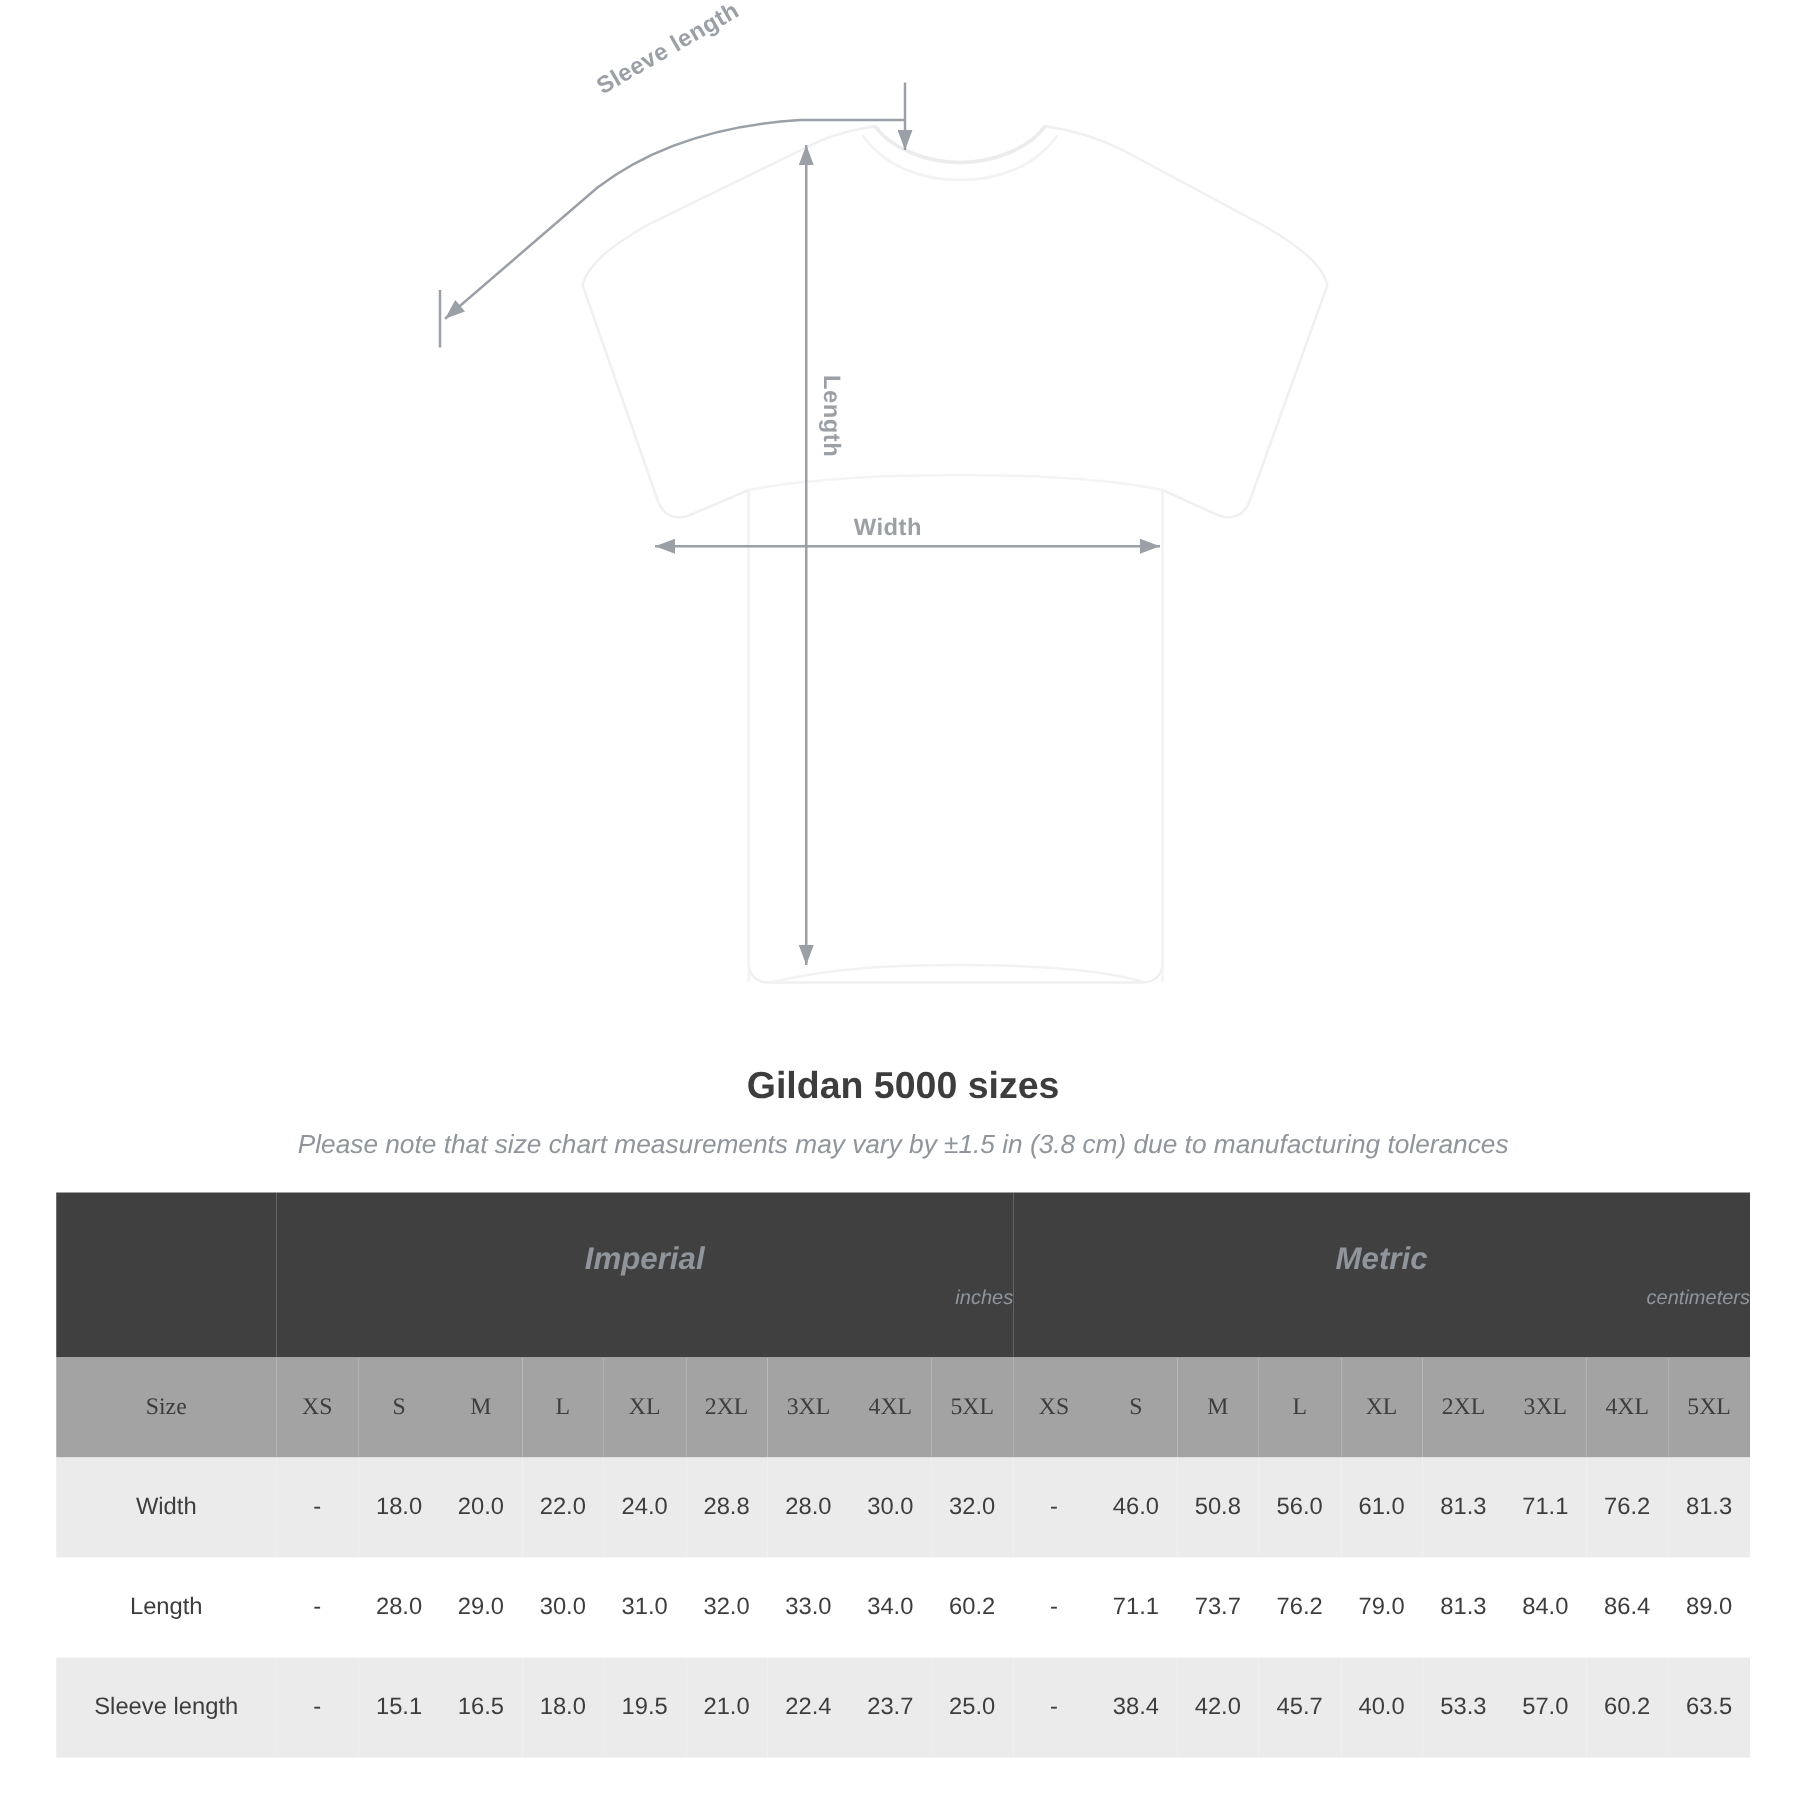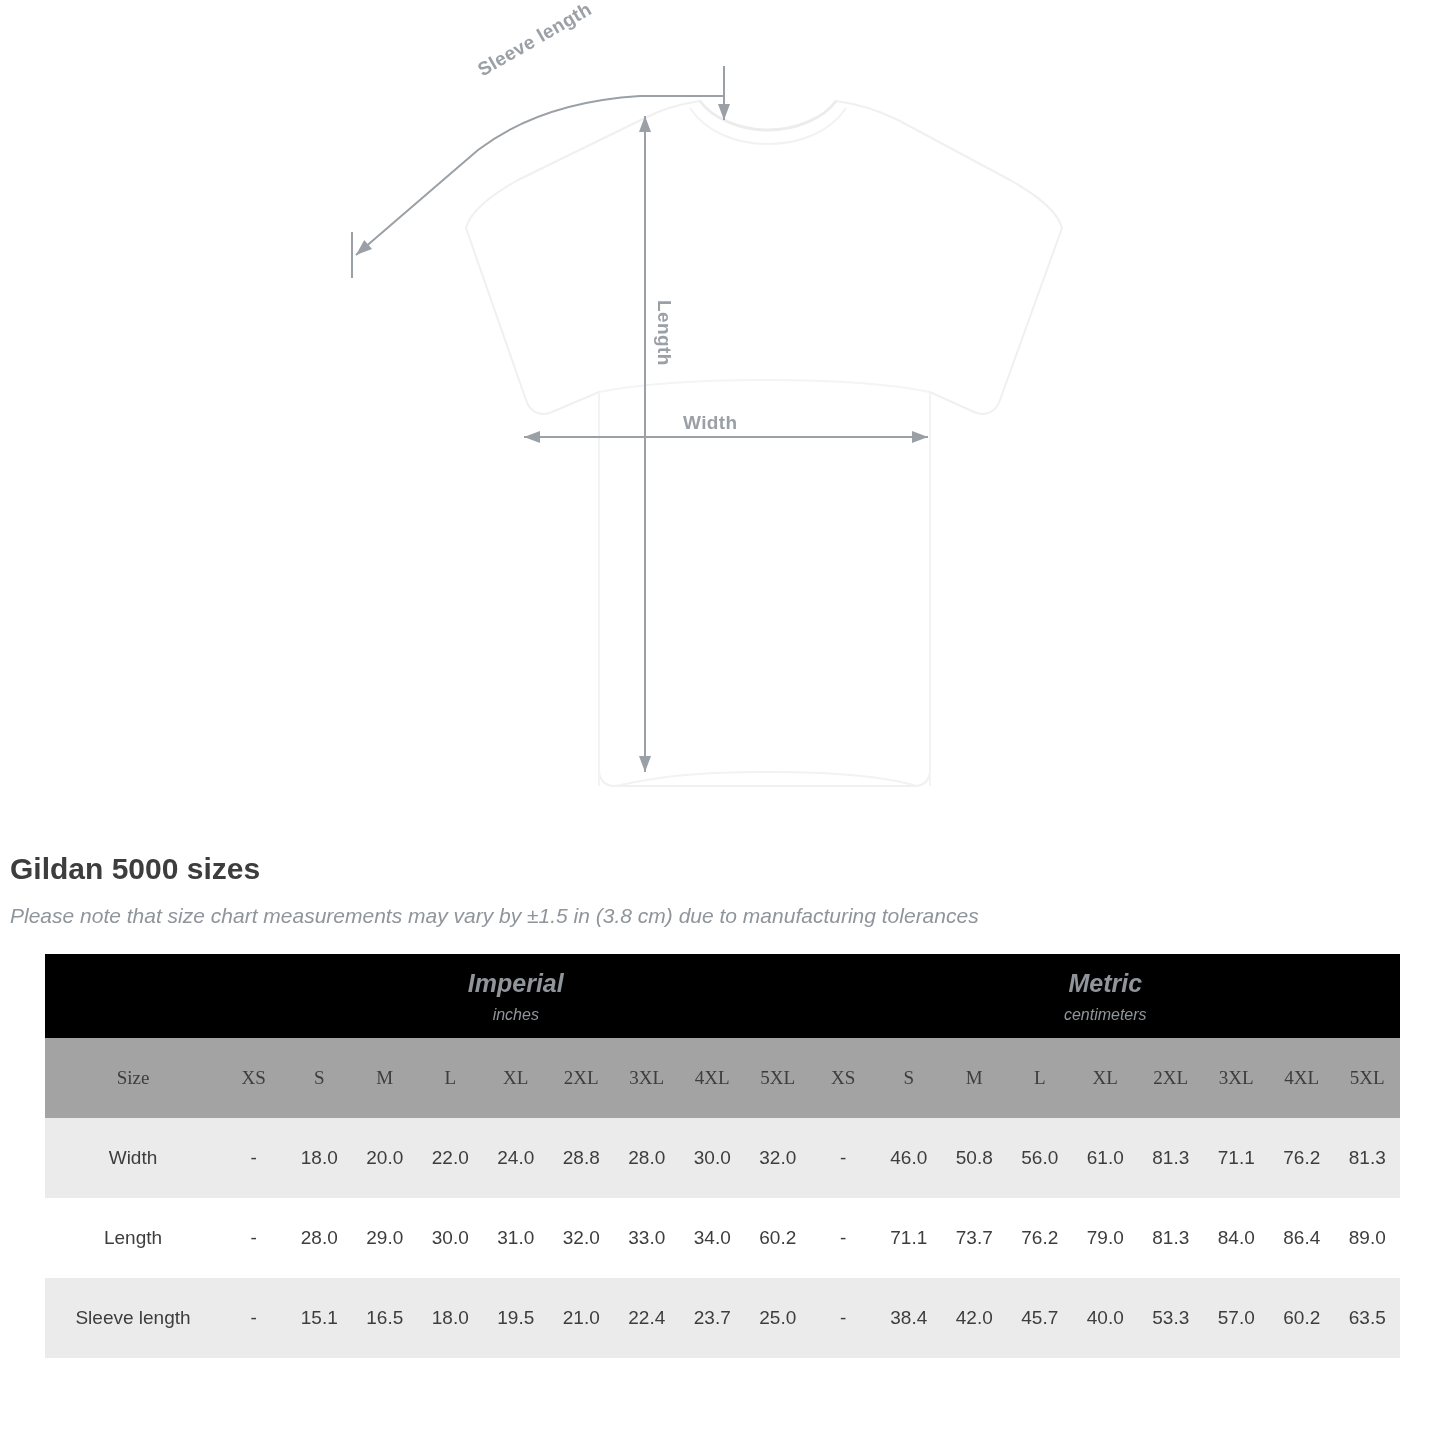--- a/index.html
+++ b/index.html
@@ -47,22 +47,22 @@
     text-orientation: mixed;
     font-size: 19px;
   }
   #label-width {
     left: 683px;
     top: 412px;
   }
 
   
   .title-block {
+    text-align: center;
     margin-top: 22px;
-    padding-left: 10px;
   }
   .chart-title {
     font-size: 30px;
     font-weight: bold;
     color: #3d3d3d;
     margin: 0;
   }
   .chart-note {
     font-size: 21px;
     font-style: italic;
@@ -79,35 +79,36 @@
     width: 1355px;
     table-layout: fixed;
   }
   table.size-table td, table.size-table th {
     text-align: center;
     vertical-align: middle;
     font-weight: normal;
     border: 0;
   }
   .unit-head td {
-    background: #000000;
-    height: 84px;
+    background: #404040;
+    height: 132px;
     padding: 0;
   }
   .unit-name {
     font-size: 25px;
     font-style: italic;
     font-weight: bold;
     color: #8f959b;
   }
   .unit-sub {
     font-size: 16px;
     font-style: italic;
     color: #8f959b;
     margin-top: 8px;
+    text-align: right;
   }
   .row-header td {
     height: 78px;
     font-size: 19px;
     font-weight: bold;
     color: #3d3d3d;
     background: #a3a3a3;
     font-family: Liberation Serif, serif;
   }
   .row-header td.first-col {

